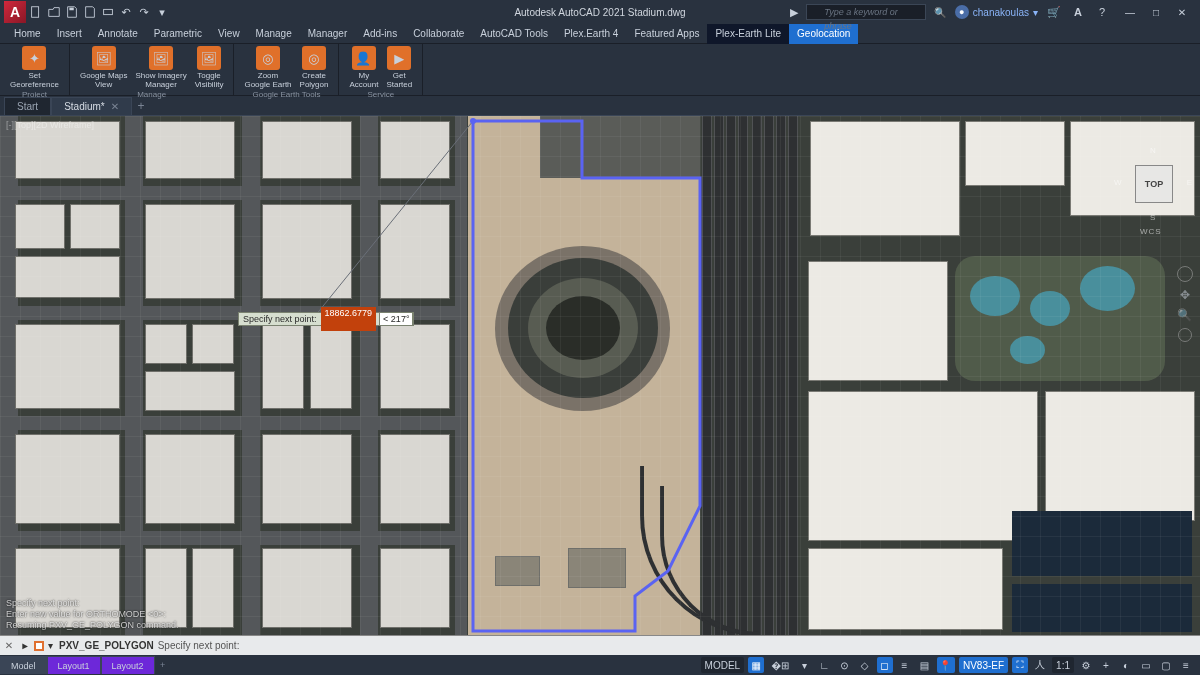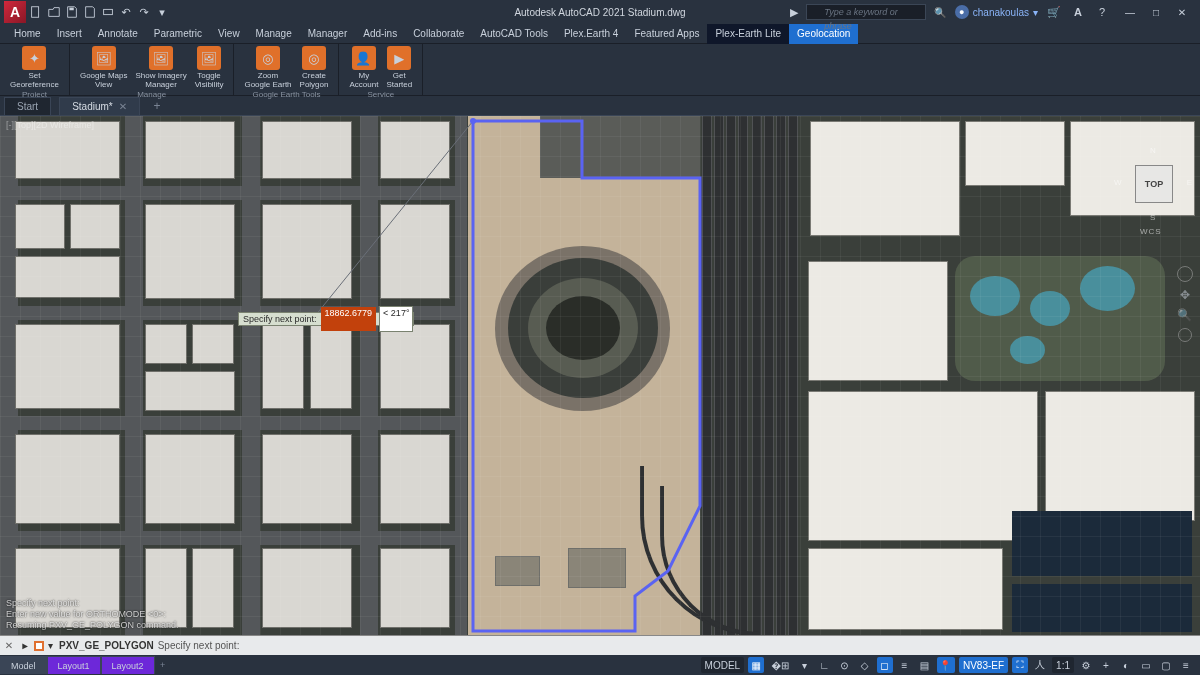--- a/index.html
+++ b/index.html
@@ -20,40 +20,40 @@
 .menuitem { padding:0 8px; height:20px; line-height:20px; cursor:pointer; color:#c8d0db; }
 .menuitem.active1 { background:#0f172a; }
 .menuitem.active2 { background:#1f6fd0; color:#fff; }
 .ribbon { height:52px; background:#29323f; display:flex; border-bottom:1px solid #1a1f28;}
 .panel { border-right:1px solid #1a1f28; display:flex; flex-direction:column; }
 .panel-body { display:flex; padding:2px 6px 0 6px; flex:1;}
 .rb-btn { display:flex; flex-direction:column; align-items:center; gap:1px; padding:0 4px; cursor:pointer; }
 .rb-ico { width:24px; height:24px; border-radius:3px; display:flex; align-items:center; justify-content:center; font-size:13px; }
 .rb-lbl { font-size:8px; line-height:9px; text-align:center; color:#c8d0db; white-space:pre; }
 .panel-title { font-size:8px; text-align:center; color:#8892a0; padding:1px 0 2px 0;}
-.doc-tabs { height:20px; background:#29323f; display:flex; align-items:flex-end; padding-left:4px; gap:8px; border-bottom:1px solid #3a4556;}
+.doc-tabs { height:20px; background:#29323f; display:flex; align-items:flex-end; padding-left:4px; gap:0; border-bottom:1px solid #3a4556;}
 .doc-tab { height:18px; padding:0 12px; font-size:10px; line-height:18px; background:#1f2630; border:1px solid #3a4556; border-bottom:none; color:#9aa4b2; cursor:pointer; display:flex; align-items:center; gap:6px;}
 .doc-tab.active { background:#303b4b; color:#d6dce4;}
 .doc-close { font-size:10px; color:#7a8494;}
 .doc-plus { width:18px; height:18px; display:flex; align-items:center; justify-content:center; color:#7a8494; cursor:pointer; font-size:12px;}
 .viewport { position:relative; width:1200px; height:519px; background:#3a3f3a; overflow:hidden;}
 .sat { position:absolute; inset:0; }
 .block { position:absolute; background:#d9d7d2; border:1px solid #6f6f6a; }
 .road { position:absolute; background:#54575a; }
 .road.v { width:18px; top:0; bottom:0;}
 .road.h { height:14px; left:0; right:0;}
 .hwy { position:absolute; top:0; bottom:0; width:10px; background:#2e3032; border-left:1px solid #505254; border-right:1px solid #505254;}
 .dirt { position:absolute; background:#c4b39a;}
 .stadium-ring { position:absolute; border-radius:50%; }
 .grid-overlay { position:absolute; inset:0; background-image:linear-gradient(rgba(255,255,255,0.05) 1px,transparent 1px),linear-gradient(90deg,rgba(255,255,255,0.05) 1px,transparent 1px); background-size:20px 20px; pointer-events:none;}
 .poly { position:absolute; inset:0; pointer-events:none;}
 .tooltip-box { position:absolute; background:#d6decf; border:1px solid #7a8270; font-size:9px; color:#2a2a2a; display:flex; align-items:center; height:14px;}
 .tooltip-label { padding:0 4px;}
 .tooltip-val { background:#c2410c; color:#fff; padding:0 4px; height:24px; line-height:12px;}
-.tooltip-ang { background:#fff; border:1px solid #7a8270; color:#2a2a2a; padding:0 3px; height:26px; line-height:12px; margin-left:3px; font-size:9px;}
+.tooltip-ang { background:#fff; border:1px solid #7a8270; color:#2a2a2a; padding:0 3px; height:14px; line-height:12px; margin-left:3px; font-size:9px;}
 .vc-label{position:absolute;left:6px;top:4px;font-size:9px;color:rgba(255,255,255,.4);}
 .viewcube { position:absolute; right:18px; top:40px; width:56px; height:56px; display:flex; align-items:center; justify-content:center;}
 .vc-face { width:38px; height:38px; background:rgba(230,230,230,.7); border:1px solid #888; display:flex; align-items:center; justify-content:center; font-size:9px; color:#444; font-weight:bold;}
 .vc-dir{position:absolute;font-size:8px;color:rgba(255,255,255,.55);}
 .cmd-history{ position:absolute; left:6px; bottom:4px; font-size:9px; color:rgba(255,255,255,.75); line-height:11px; font-family:Consolas,monospace; text-shadow:0 0 2px #000;}
 .cmdbar { height:20px; background:#e8eaec; display:flex; align-items:center; font-size:10px; color:#333; border-top:1px solid #888;}
 .cmd-x { width:18px; text-align:center; color:#666; cursor:pointer;}
 .cmd-caret{ width:14px; text-align:center; font-weight:bold; color:#333;}
 .cmd-ico{ width:14px; height:14px; display:flex; align-items:center; justify-content:center;}
 .cmd-name{ font-weight:bold; color:#333; padding-right:4px;}

